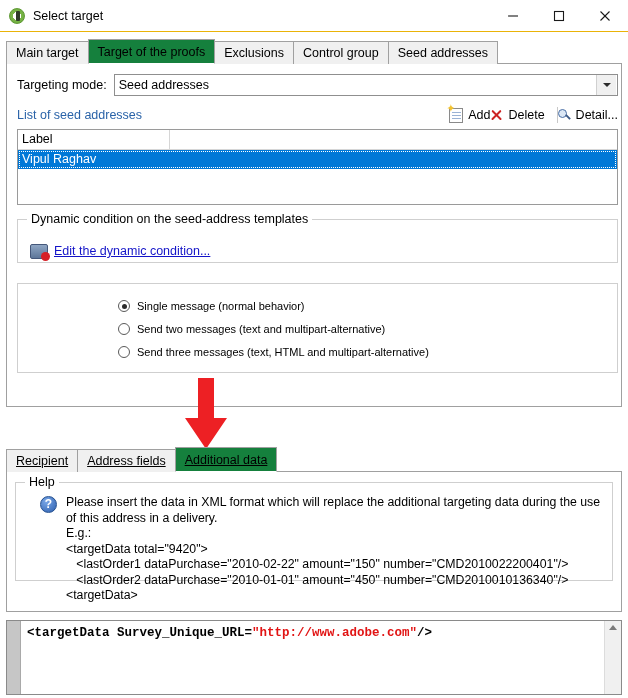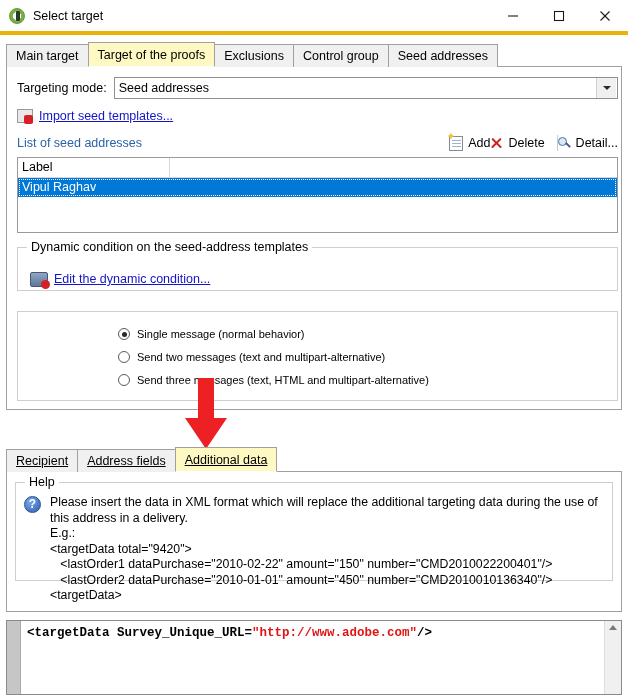--- a/index.html
+++ b/index.html
@@ -10,21 +10,21 @@
     font-size: 12px;
     color: #000000;
     overflow: hidden;
   }
   .app { position: relative; width: 628px; height: 698px; background:#ffffff; }
 
   
   .titlebar {
     position: relative; height: 31px; background: #ffffff;
     display: flex; align-items: center;
-    border-bottom: 4px solid #eab308;
+    border-bottom: 1px solid #eab308;
   }
   .app-icon {
     width: 16px; height: 16px; margin-left: 9px; margin-right: 8px;
     border-radius: 50%;
     background: radial-gradient(circle at 50% 50%, #ffffff 0%, #ffffff 40%, #7ab648 42%, #6aa83c 100%);
     border: 1px solid #5f9a34;
     box-sizing: border-box;
     position: relative;
   }
   .app-icon::after{
@@ -48,21 +48,21 @@
   .tabstrip::after{
     content:""; position:absolute; left:6px; right:6px; bottom:0; height:1px; background:#a0a0a0;
   }
   .tab {
     height: 23px; line-height: 23px; padding: 0 9px;
     background: #f0f0f0; border: 1px solid #a0a0a0; border-bottom: none;
     font-size: 12.5px; color: #000; margin-right: -1px;
     position: relative; z-index: 1; box-sizing: border-box;
   }
   .tab.active {
-    background: #fef9c3; height: 25px; line-height: 24px; z-index: 3;
+    background: #15803d; height: 25px; line-height: 24px; z-index: 3;
     border-bottom: 1px solid #ffffff;
   }
 
   
   .panel {
     position: relative; margin: 0 6px; padding: 10px 3px 8px 10px;
     border: 1px solid #a0a0a0; border-top: none; background: #ffffff;
     box-sizing: border-box; height: 343px;
   }
 
@@ -196,21 +196,21 @@
   }
   .btabs::after{
     content:""; position:absolute; left:6px; right:6px; bottom:0; height:1px; background:#a0a0a0;
   }
   .bpanel {
     margin: 0 6px; border: 1px solid #a0a0a0; border-top: none; background: #ffffff;
     height: 140px; box-sizing: border-box; padding: 10px 8px 0 8px; position: relative;
   }
   .help-group {
     position: relative; border: 1px solid #cfcfcf; height: 99px; box-sizing: border-box;
-    padding: 12px 8px 0 8px;
+    padding: 12px 8px 0 24px;
   }
   .help-group > .gtitle2 {
     position: absolute; top: -8px; left: 9px; background: #ffffff; padding: 0 4px; font-size: 12.5px;
   }
   .help-body { display: flex; }
   .ic-help {
     width: 17px; height: 17px; border-radius: 50%;
     background: radial-gradient(circle at 35% 30%, #7aa8e8, #2d5fae);
     border: 1px solid #24508f; flex: none; margin-top: 1px; position: relative; box-sizing:border-box;
   }
@@ -280,24 +280,20 @@
     <div class="row-mode">
       <div class="lbl">Targeting mode:</div>
       <div class="combo">
         <div class="combo-val">Seed addresses</div>
         <div class="combo-btn">
             <div class="caret"></div>
           </div>
       </div>
     </div>
 
-    <div class="link-row">
-      <div class="ic-import"></div>
-      <div class="link">Import seed templates...</div>
-    </div>
 
     <div class="list-toolbar">
       <div class="list-title">List of seed addresses</div>
       <div class="spacer"></div>
       <div class="tb-btn">
         <div class="ic-add"></div>
         <span class="t">Add</span>
       </div>
       <div class="tb-btn">
         <div class="ic-del"></div>

